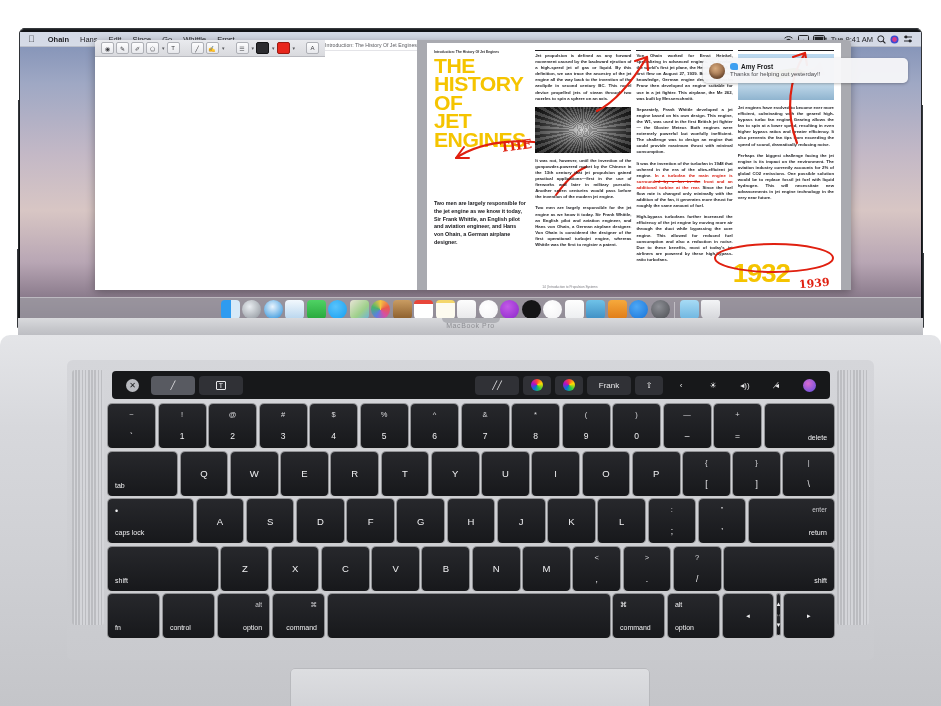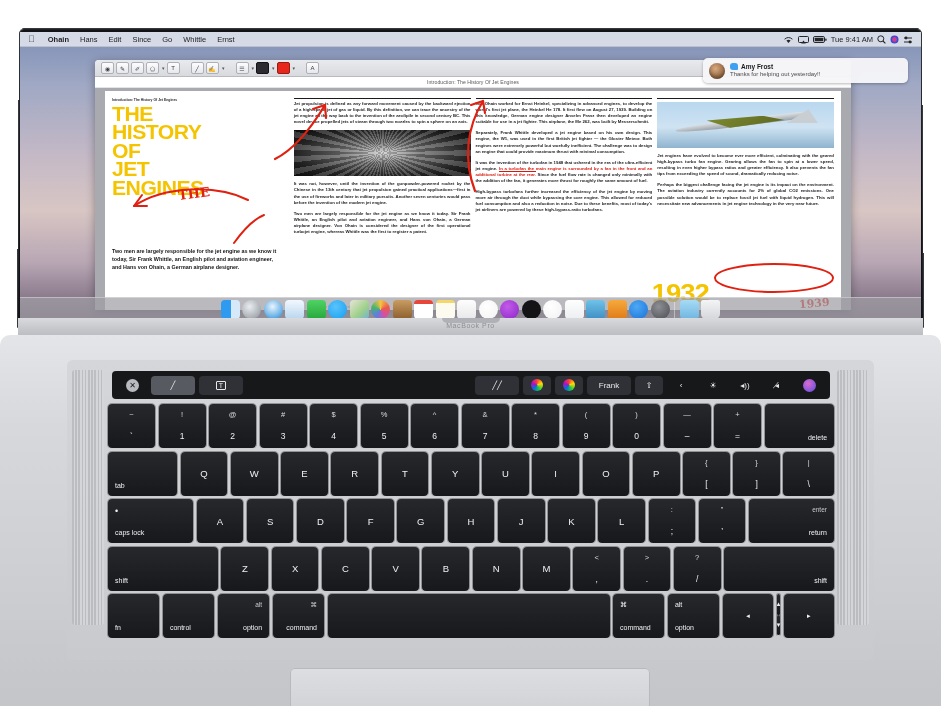--- a/index.html
+++ b/index.html
@@ -33,21 +33,21 @@
     position:absolute; left:0; top:0; width:100%; height:15px;
     background: rgba(236,238,244,.78);
     display:flex; align-items:center;
     font-size:7.5px; color:#1b1c20;
     padding: 0 8px;
     border-bottom:1px solid rgba(0,0,0,.12);
   }
   .menubar .mi { margin-right:11px; white-space:nowrap; }
   .menubar .mi.bold { font-weight:bold; }
   .menubar .apple { margin-right:13px; font-size:9px; line-height:1; }
-  .mb-right { margin-left:auto; display:flex; align-items:flex-end; gap:4px; }
+  .mb-right { margin-left:auto; display:flex; align-items:flex-start; gap:4px; }
   .mb-right .mi { margin-right:0; }
 
   
   .notif {
     position:absolute; right:11px; top:19px; width:205px; height:25px;
     background:rgba(246,246,248,.96);
     border-radius:5px;
     box-shadow:0 1px 3px rgba(0,0,0,.28);
     display:flex; align-items:center; padding:0 6px; gap:5px;
   }
@@ -56,26 +56,26 @@
     background:radial-gradient(circle at 40% 35%,#d8ab7e,#8e6140 70%,#5d3d24);
     flex:none; box-shadow:inset 0 -3px 3px rgba(0,0,0,.22);
   }
   .notif .ntxt { line-height:1.25; overflow:hidden; }
   .notif .nname { font-size:6.5px; font-weight:bold; color:#1a1a1c; white-space:nowrap;}
   .notif .nbody { font-size:6px; color:#4a4a4f; white-space:nowrap; overflow:hidden; text-overflow:ellipsis;}
   .notif .msgdot{ display:inline-block;width:8px;height:7px;border-radius:3px 3px 1px 3px;background:#3ea0f0;margin-right:3px;vertical-align:-1px;}
 
   
   .appwin {
-    position:absolute; left:75px; top:28px; width:756px; height:250px;
+    position:absolute; left:75px; top:8px; width:756px; height:250px;
     background:#fff;
     border-radius:4px 4px 0 0;
     box-shadow:0 2px 10px rgba(0,0,0,.35);
     overflow:hidden;
-    display:flex; flex-direction:column;
+    display:flex; flex-direction:row;
   }
   .apptool {
     height:17px; background:linear-gradient(180deg,#e9eaee,#d9dade);
     border-bottom:1px solid #b9bac0;
     display:flex; align-items:center; gap:2px; padding:0 6px;
   }
   .tbtn {
     height:12px; min-width:13px; padding:0 2px;
     background:linear-gradient(180deg,#fdfdfe,#e7e8ec);
     border:1px solid #aeb0b6; border-radius:2px;

